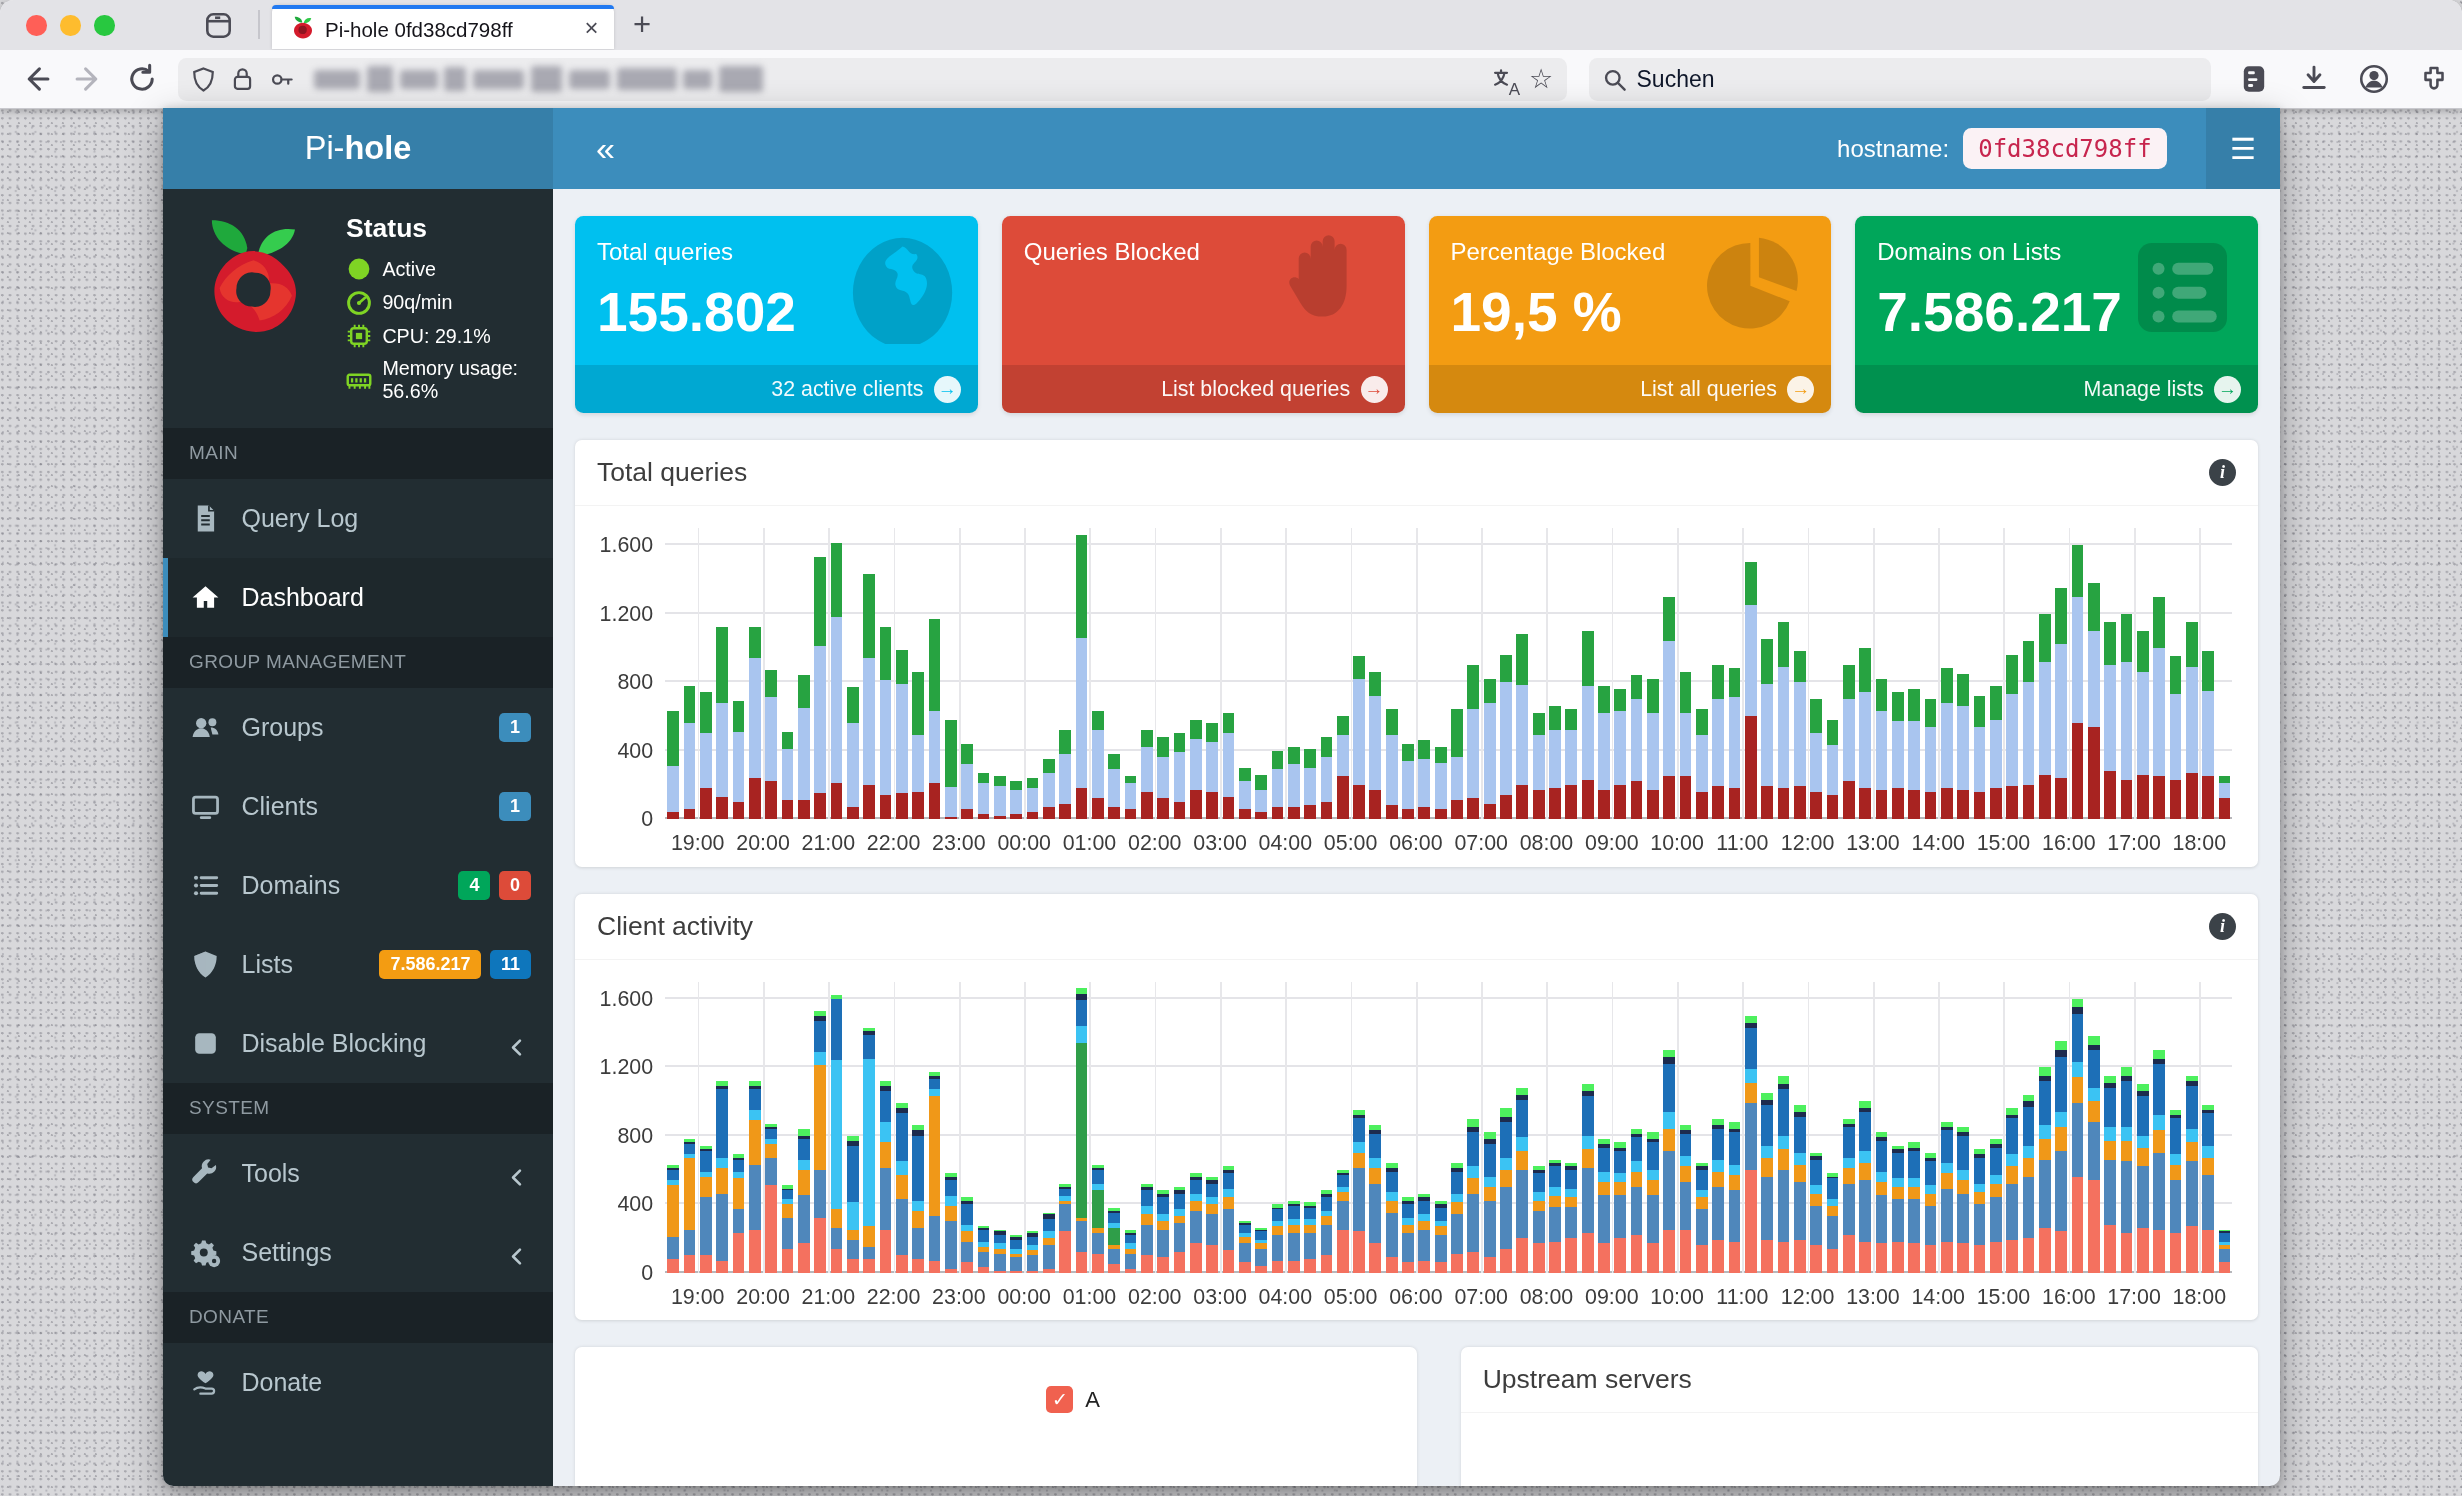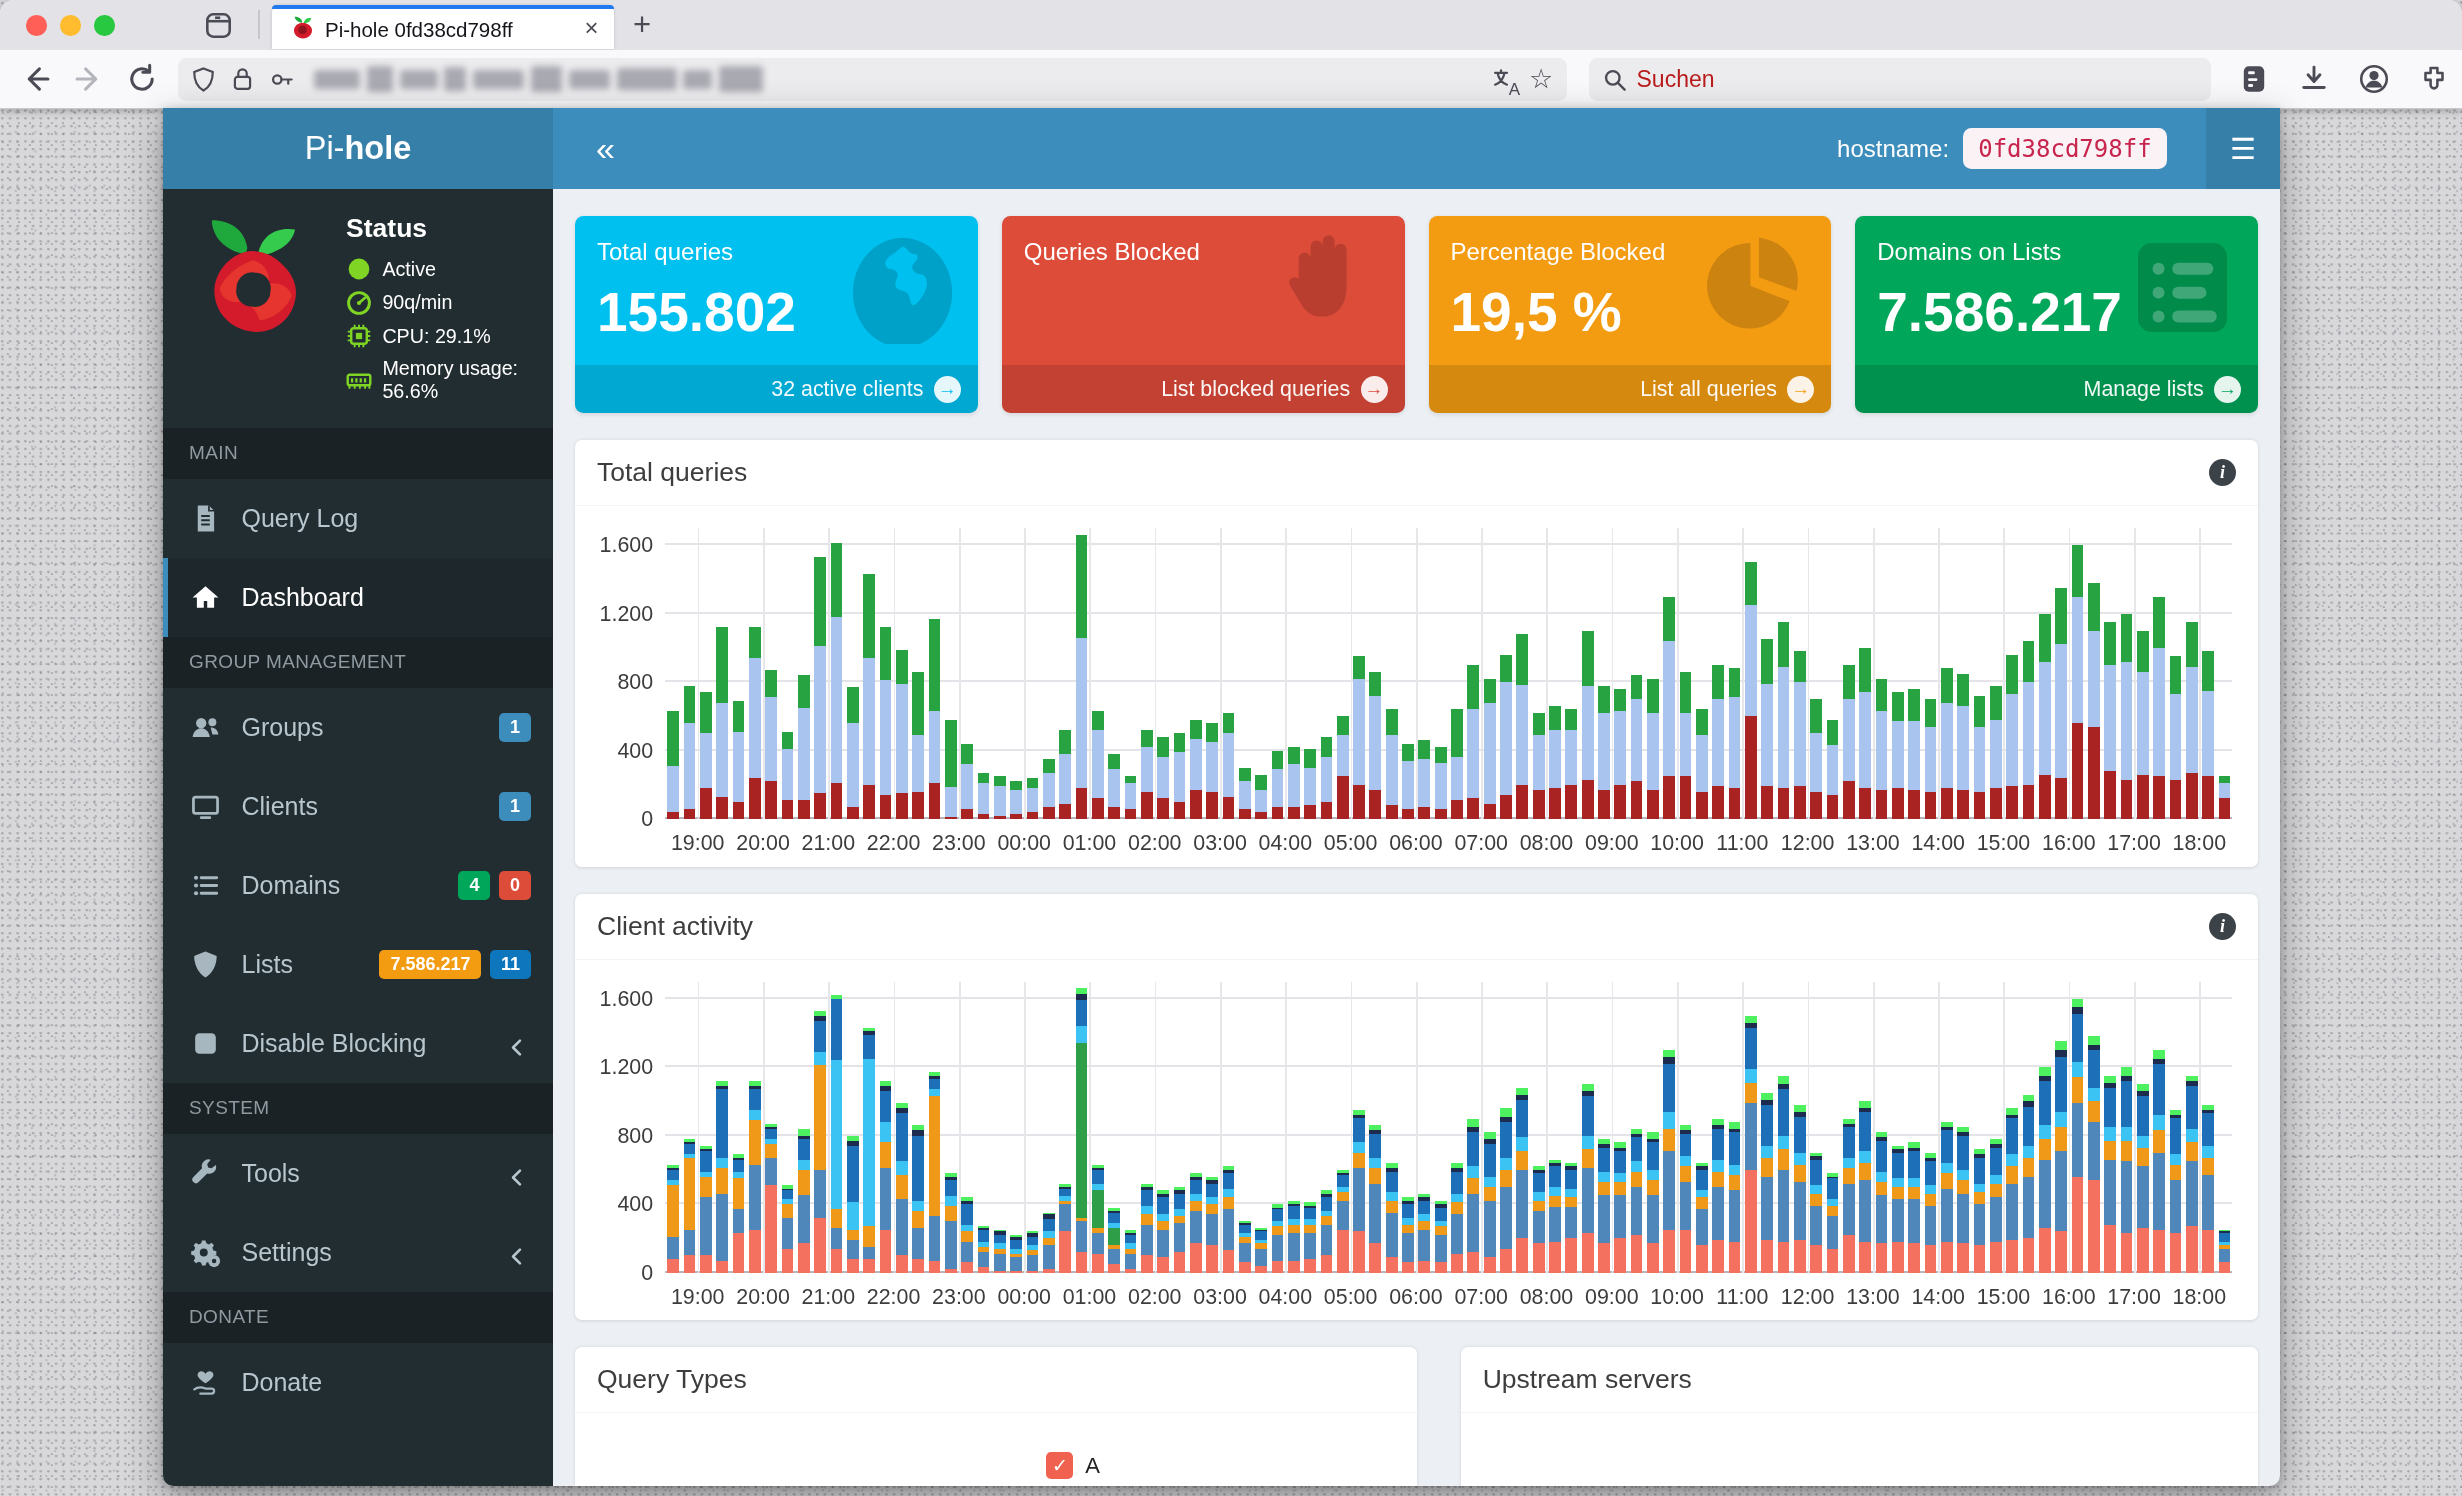--- a/index.html
+++ b/index.html
@@ -28,21 +28,21 @@
   .toolbar{position:relative;height:58px;background:#f9f9fb;border-bottom:0.9px solid #c9c9ce;display:flex;align-items:center;}
   .navbtn{width:34px;height:34px;margin-left:19px;flex:none;color:#4b4b55;}
   .navbtn.disabled{color:#b4b4bc;}
   .urlbar{height:43px;flex:none;width:1389px;margin-left:19px;background:#ececee;border-radius:8.5px;display:flex;align-items:center;color:#4b4b55;}
   .ubicon{width:27px;height:27px;margin-left:12px;flex:none;}
   .redacted{display:flex;align-items:center;gap:6.8px;margin-left:19px;filter:blur(3.4px);}
   .redacted i{display:block;height:19px;border-radius:3.4px;background:#a9a9b2;}
   .ub-spacer{flex:1;}
   .glyph-icon{font-size:24px;color:#4b4b55;}
   .searchbar{height:43px;width:622px;margin-left:22px;background:#ececee;border-radius:8.5px;display:flex;align-items:center;flex:none;}
-  .search-ph{font-size:23px;color:#b91c1c;margin-left:8.5px;}
+  .search-ph{font-size:23px;color:#0f172a;margin-left:8.5px;}
   .tbicon{width:34px;height:34px;flex:none;margin-left:26px;color:#4b4b55;}
   
   .app{position:absolute;left:163px;top:108px;width:2117px;height:1378px;border-radius:0 0 10.3px 10.3px;overflow:hidden;
     background:#ecf0f5;box-shadow:0 13.7px 39px rgba(0,0,0,.33),0 1.7px 8.5px rgba(0,0,0,.2);display:flex;flex-direction:column;}
   .app-header{height:81px;flex:none;display:flex;}
   .logo{width:390px;flex:none;background:#367fa9;color:#fff;display:flex;align-items:center;justify-content:center;font-size:32.5px;}
   .logo b{font-weight:700;}
   .nav{flex:1;background:#3c8dbc;display:flex;align-items:center;color:#fff;}
   .collapse{font-size:34px;margin-left:43px;}
   .nav-spacer{flex:1;}
@@ -2325,23 +2325,20 @@
                 <span class="xlab" style="left: 85.4167%;">15:00</span>
                 <span class="xlab" style="left: 89.5833%;">16:00</span>
                 <span class="xlab" style="left: 93.75%;">17:00</span>
                 <span class="xlab" style="left: 97.9167%;">18:00</span>
               </div>
             </div>
         </div>
 
         <div class="bottomrow">
           <div class="panel">
-            <div class="panel-header">
-              <span class="panel-title">Query Types</span>
-            </div>
             <div class="qt-legend" id="qt-legend">
                 <div class="legend-item">
                   <span class="legend-box" style="background:#f0614f">✓</span>
                   <span class="legend-label">A</span>
                 </div>
               </div>
           </div>
           <div class="panel">
             <div class="panel-header">
               <span class="panel-title">Upstream servers</span>

